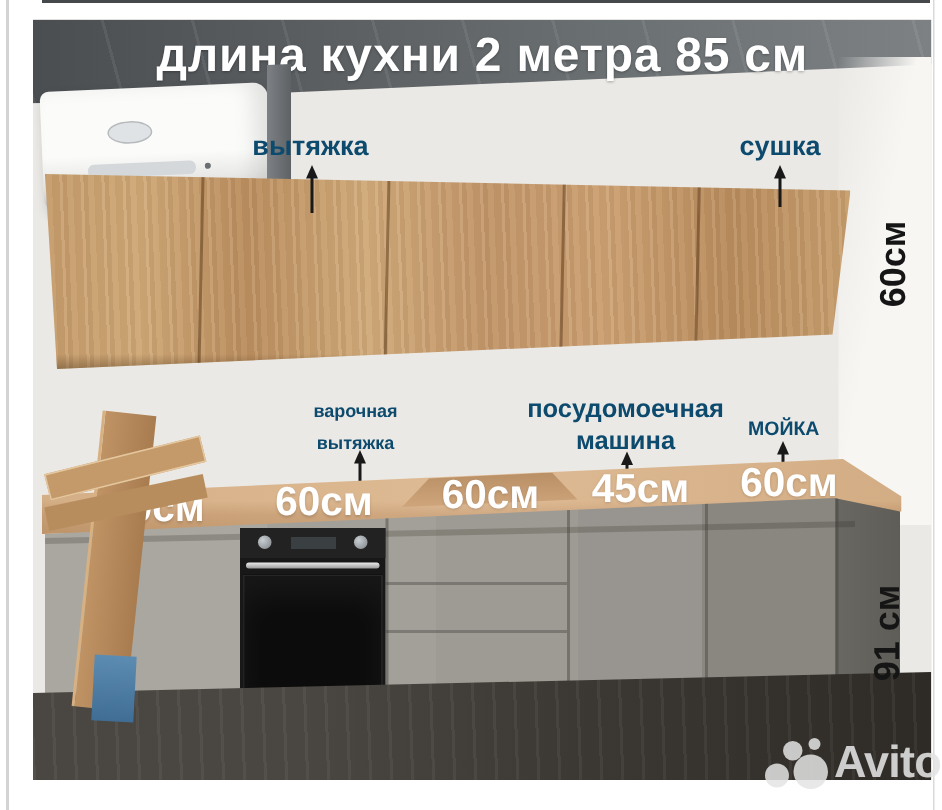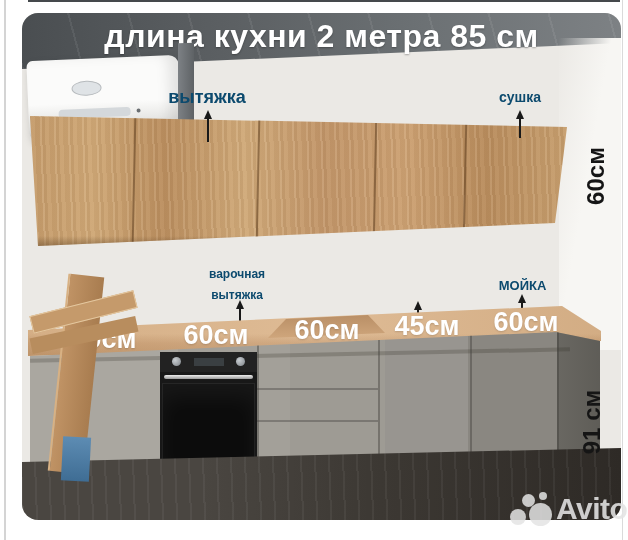--- a/index.html
+++ b/index.html
@@ -8,21 +8,21 @@
     font-family:"Liberation Sans",sans-serif;overflow:hidden;
   }
   .abs{position:absolute;}
 
   
   .top-line{left:28px;top:0;width:592px;height:2px;background:#45494c;}
   .left-line{left:4px;top:0;width:2px;height:540px;background:#d4d4d4;}
   .right-line{left:622px;top:0;width:1px;height:540px;background:#dadada;}
 
   
-  .photo{left:22px;top:13px;width:599px;height:507px;background:#ebe9e5;overflow:hidden;border-radius:16px;}
+  .photo{left:22px;top:13px;width:599px;height:507px;background:#ebe9e5;overflow:hidden;}
 
   .ceiling{left:0;top:0;width:599px;height:56px;
     background:
       repeating-linear-gradient(75deg, rgba(255,255,255,0.07) 0 2px, rgba(255,255,255,0) 2px 58px),
       linear-gradient(90deg,#4a4e51 0%,#5c6063 35%,#6b7073 65%,#7d8184 100%);
     clip-path:polygon(0 0,599px 0,599px 30px,0 56px);}
   .wall-right{right:0;top:25px;width:62px;height:312px;
     background:linear-gradient(100deg, rgba(247,246,243,0) 0%, #f7f6f3 45%);}
 
   .photo-title{left:0;right:0;top:5px;text-align:center;font-size:32px;font-weight:700;
@@ -144,37 +144,41 @@
     <div class="seam" style="left:344px;"></div>
     <div class="seam" style="left:434px;"></div>
   </div>
 
   <div class="abs note" style="left:120px;top:74px;width:130px;font-size:18px;">вытяжка</div>
   <svg class="abs arrow" style="left:180px;top:97px;" width="12" height="32" viewBox="0 0 12 32">
     <polygon points="6,0 2,9 10,9" fill="#191919"></polygon>
     <line x1="6" y1="7" x2="6" y2="32" stroke="#191919" stroke-width="2"></line>
   </svg>
 
-  <div class="abs note" style="left:438px;top:74px;width:120px;font-size:14px;">сушка</div>
+  <div class="abs note" style="left:438px;top:74px;width:120px;font-size:18px;">сушка</div>
   <svg class="abs arrow" style="left:492px;top:97px;" width="12" height="28" viewBox="0 0 12 28">
     <polygon points="6,0 2,9 10,9" fill="#191919"></polygon>
     <line x1="6" y1="7" x2="6" y2="28" stroke="#191919" stroke-width="2"></line>
   </svg>
 
   <div class="abs vlabel" style="left:533px;top:150px;width:80px;height:26px;">60см</div>
 
   <div class="abs note" style="left:150px;top:251px;width:130px;font-size:12px;">
     <span>варочная</span><br>
     <span>вытяжка</span>
   </div>
   <svg class="abs arrow" style="left:212px;top:287px;" width="12" height="32" viewBox="0 0 12 32">
     <polygon points="6,0 2,9 10,9" fill="#191919"></polygon>
     <line x1="6" y1="7" x2="6" y2="32" stroke="#191919" stroke-width="2"></line>
   </svg>
 
+  <div class="abs note" style="left:310px;top:249px;width:170px;font-size:17px;">
+    <span>посудомоечная</span><br>
+    <span>машина</span>
+  </div>
   <svg class="abs arrow" style="left:390px;top:288px;" width="12" height="30" viewBox="0 0 12 30">
     <polygon points="6,0 2,9 10,9" fill="#191919"></polygon>
     <line x1="6" y1="7" x2="6" y2="30" stroke="#191919" stroke-width="2"></line>
   </svg>
 
   <div class="abs note" style="left:468px;top:262px;width:65px;font-size:13px;">МОЙКА</div>
   <svg class="abs arrow" style="left:494px;top:281px;" width="12" height="30" viewBox="0 0 12 30">
     <polygon points="6,0 2,9 10,9" fill="#191919"></polygon>
     <line x1="6" y1="7" x2="6" y2="30" stroke="#191919" stroke-width="2"></line>
   </svg>

